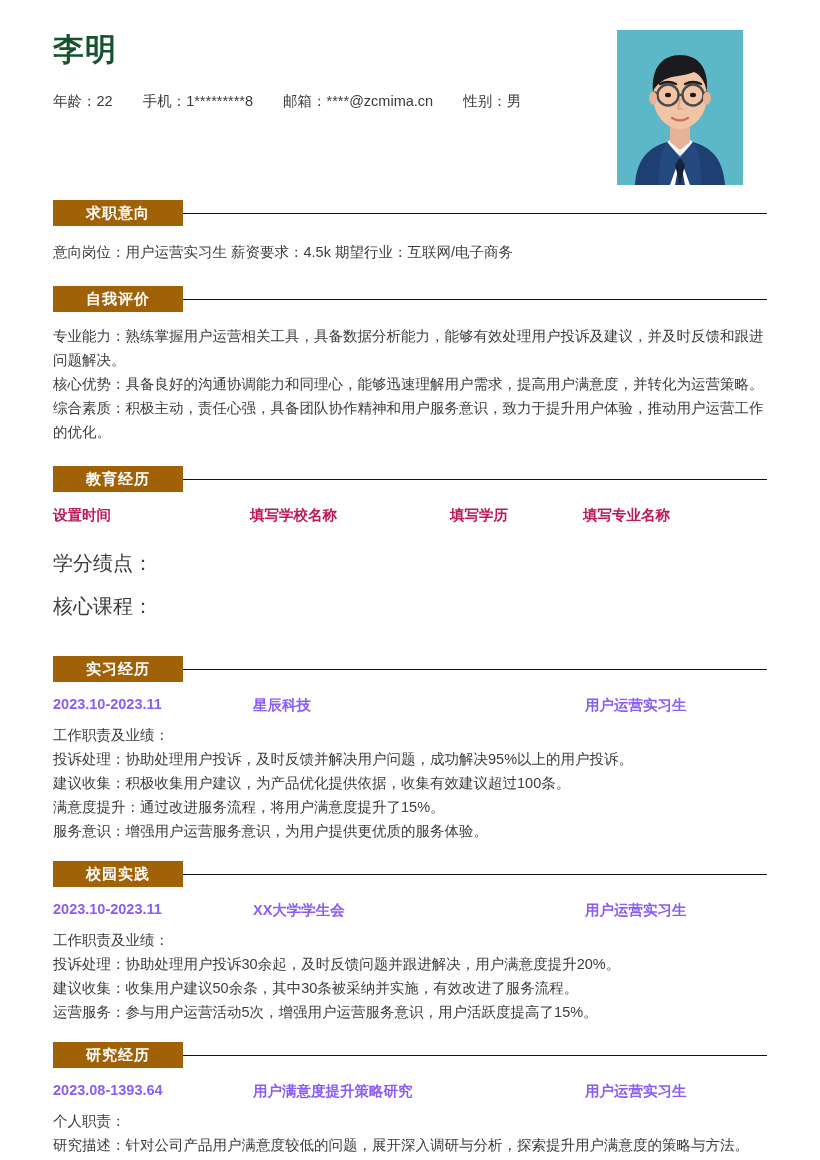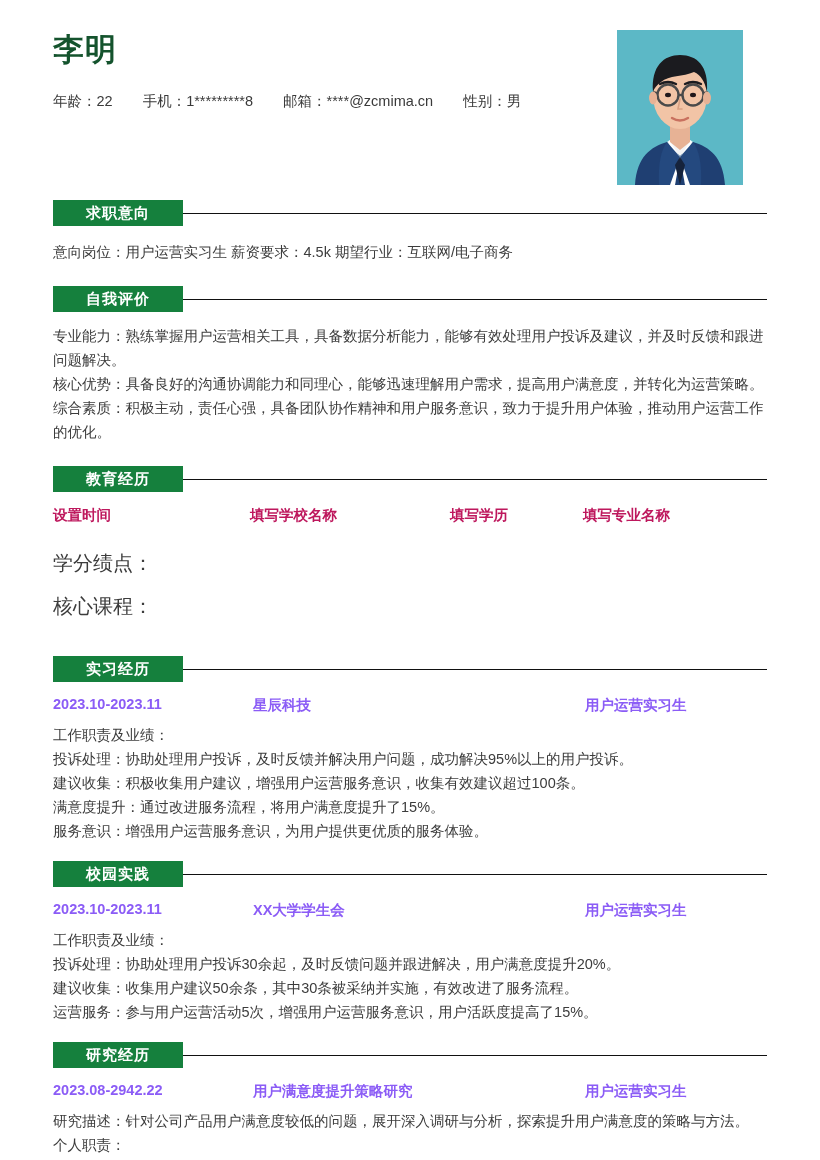--- a/index.html
+++ b/index.html
@@ -76,21 +76,21 @@
     align-items: center;
   }
   .sec-chip {
     display: inline-flex;
     align-items: center;
     justify-content: center;
     min-width: 130px;
     height: 26px;
     padding: 0 16px;
     box-sizing: border-box;
-    background: #15803d;
+    background: #a16207;
     color: #ffffff;
     font-size: 15px;
     font-weight: bold;
     letter-spacing: 1px;
     position: relative;
     z-index: 2;
   }
   .sec-rule {
     position: absolute;
     left: 130px;
@@ -263,21 +263,21 @@
     <div class="spacer-10"></div>
     <div class="exp-row">
       <span class="exp-date">2023.10-2023.11</span>
       <span class="exp-org">星辰科技</span>
       <span class="exp-role">用户运营实习生</span>
     </div>
     <div class="spacer-4"></div>
     <div class="body-text">
       <p>工作职责及业绩：</p>
       <p>投诉处理：协助处理用户投诉，及时反馈并解决用户问题，成功解决95%以上的用户投诉。</p>
-      <p>建议收集：积极收集用户建议，增强用户运营服务意识，收集有效建议超过100条。</p>
+      <p>建议收集：积极收集用户建议，为产品优化提供依据，收集有效建议超过100条。</p>
       <p>满意度提升：通过改进服务流程，将用户满意度提升了15%。</p>
       <p>服务意识：增强用户运营服务意识，为用户提供更优质的服务体验。</p>
     </div>
   </div>
 
   <div class="spacer-14"></div>
 
   <div class="section">
     <div class="sec-head">
       <div class="sec-chip">校园实践</div>
@@ -300,26 +300,26 @@
 
   <div class="spacer-14"></div>
 
   <div class="section">
     <div class="sec-head">
       <div class="sec-chip">研究经历</div>
       <div class="sec-rule"></div>
     </div>
     <div class="spacer-10"></div>
     <div class="exp-row">
-      <span class="exp-date">2023.08-2942.22</span>
+      <span class="exp-date">2023.08-1393.64</span>
       <span class="exp-org">用户满意度提升策略研究</span>
       <span class="exp-role">用户运营实习生</span>
     </div>
     <div class="spacer-4"></div>
     <div class="body-text">
+      <p>个人职责：</p>
       <p>研究描述：针对公司产品用户满意度较低的问题，展开深入调研与分析，探索提升用户满意度的策略与方法。</p>
-      <p>个人职责：</p>
       <p>1. 协助处理用户投诉与建议，及时反馈问题并跟进解决；</p>
 
     </div>
   </div>
 
 </div>
 
 </body></html>

